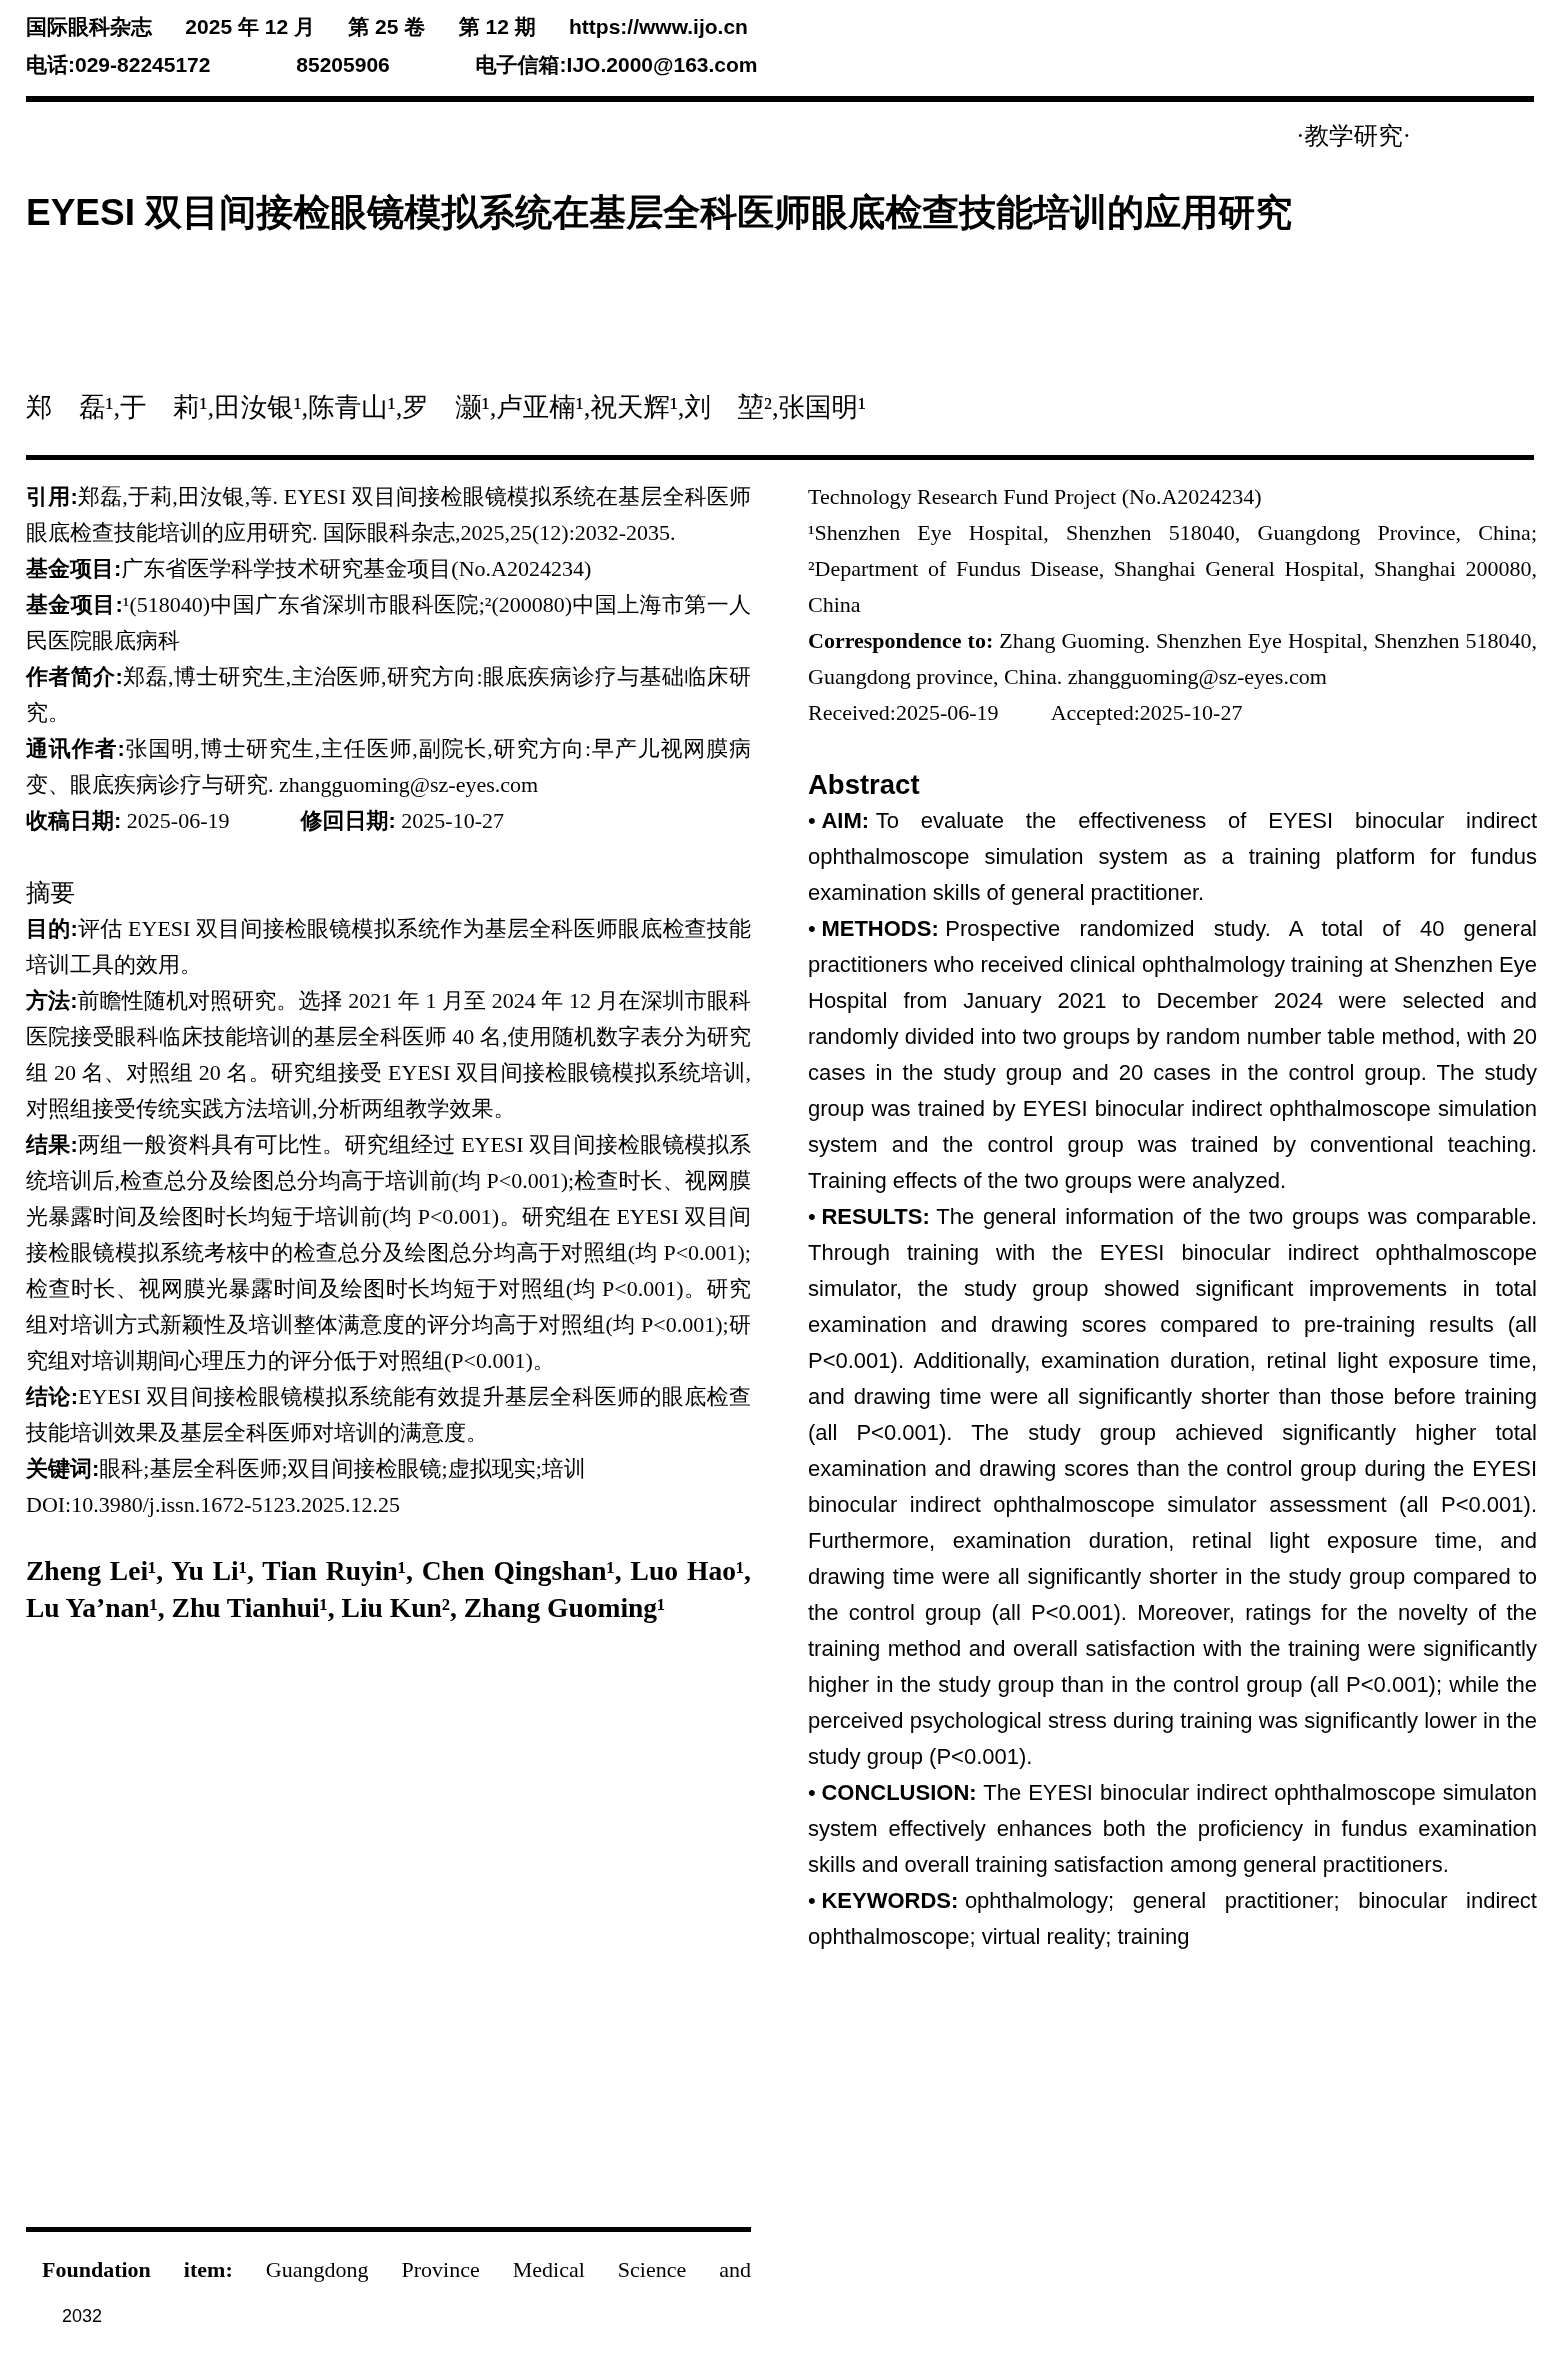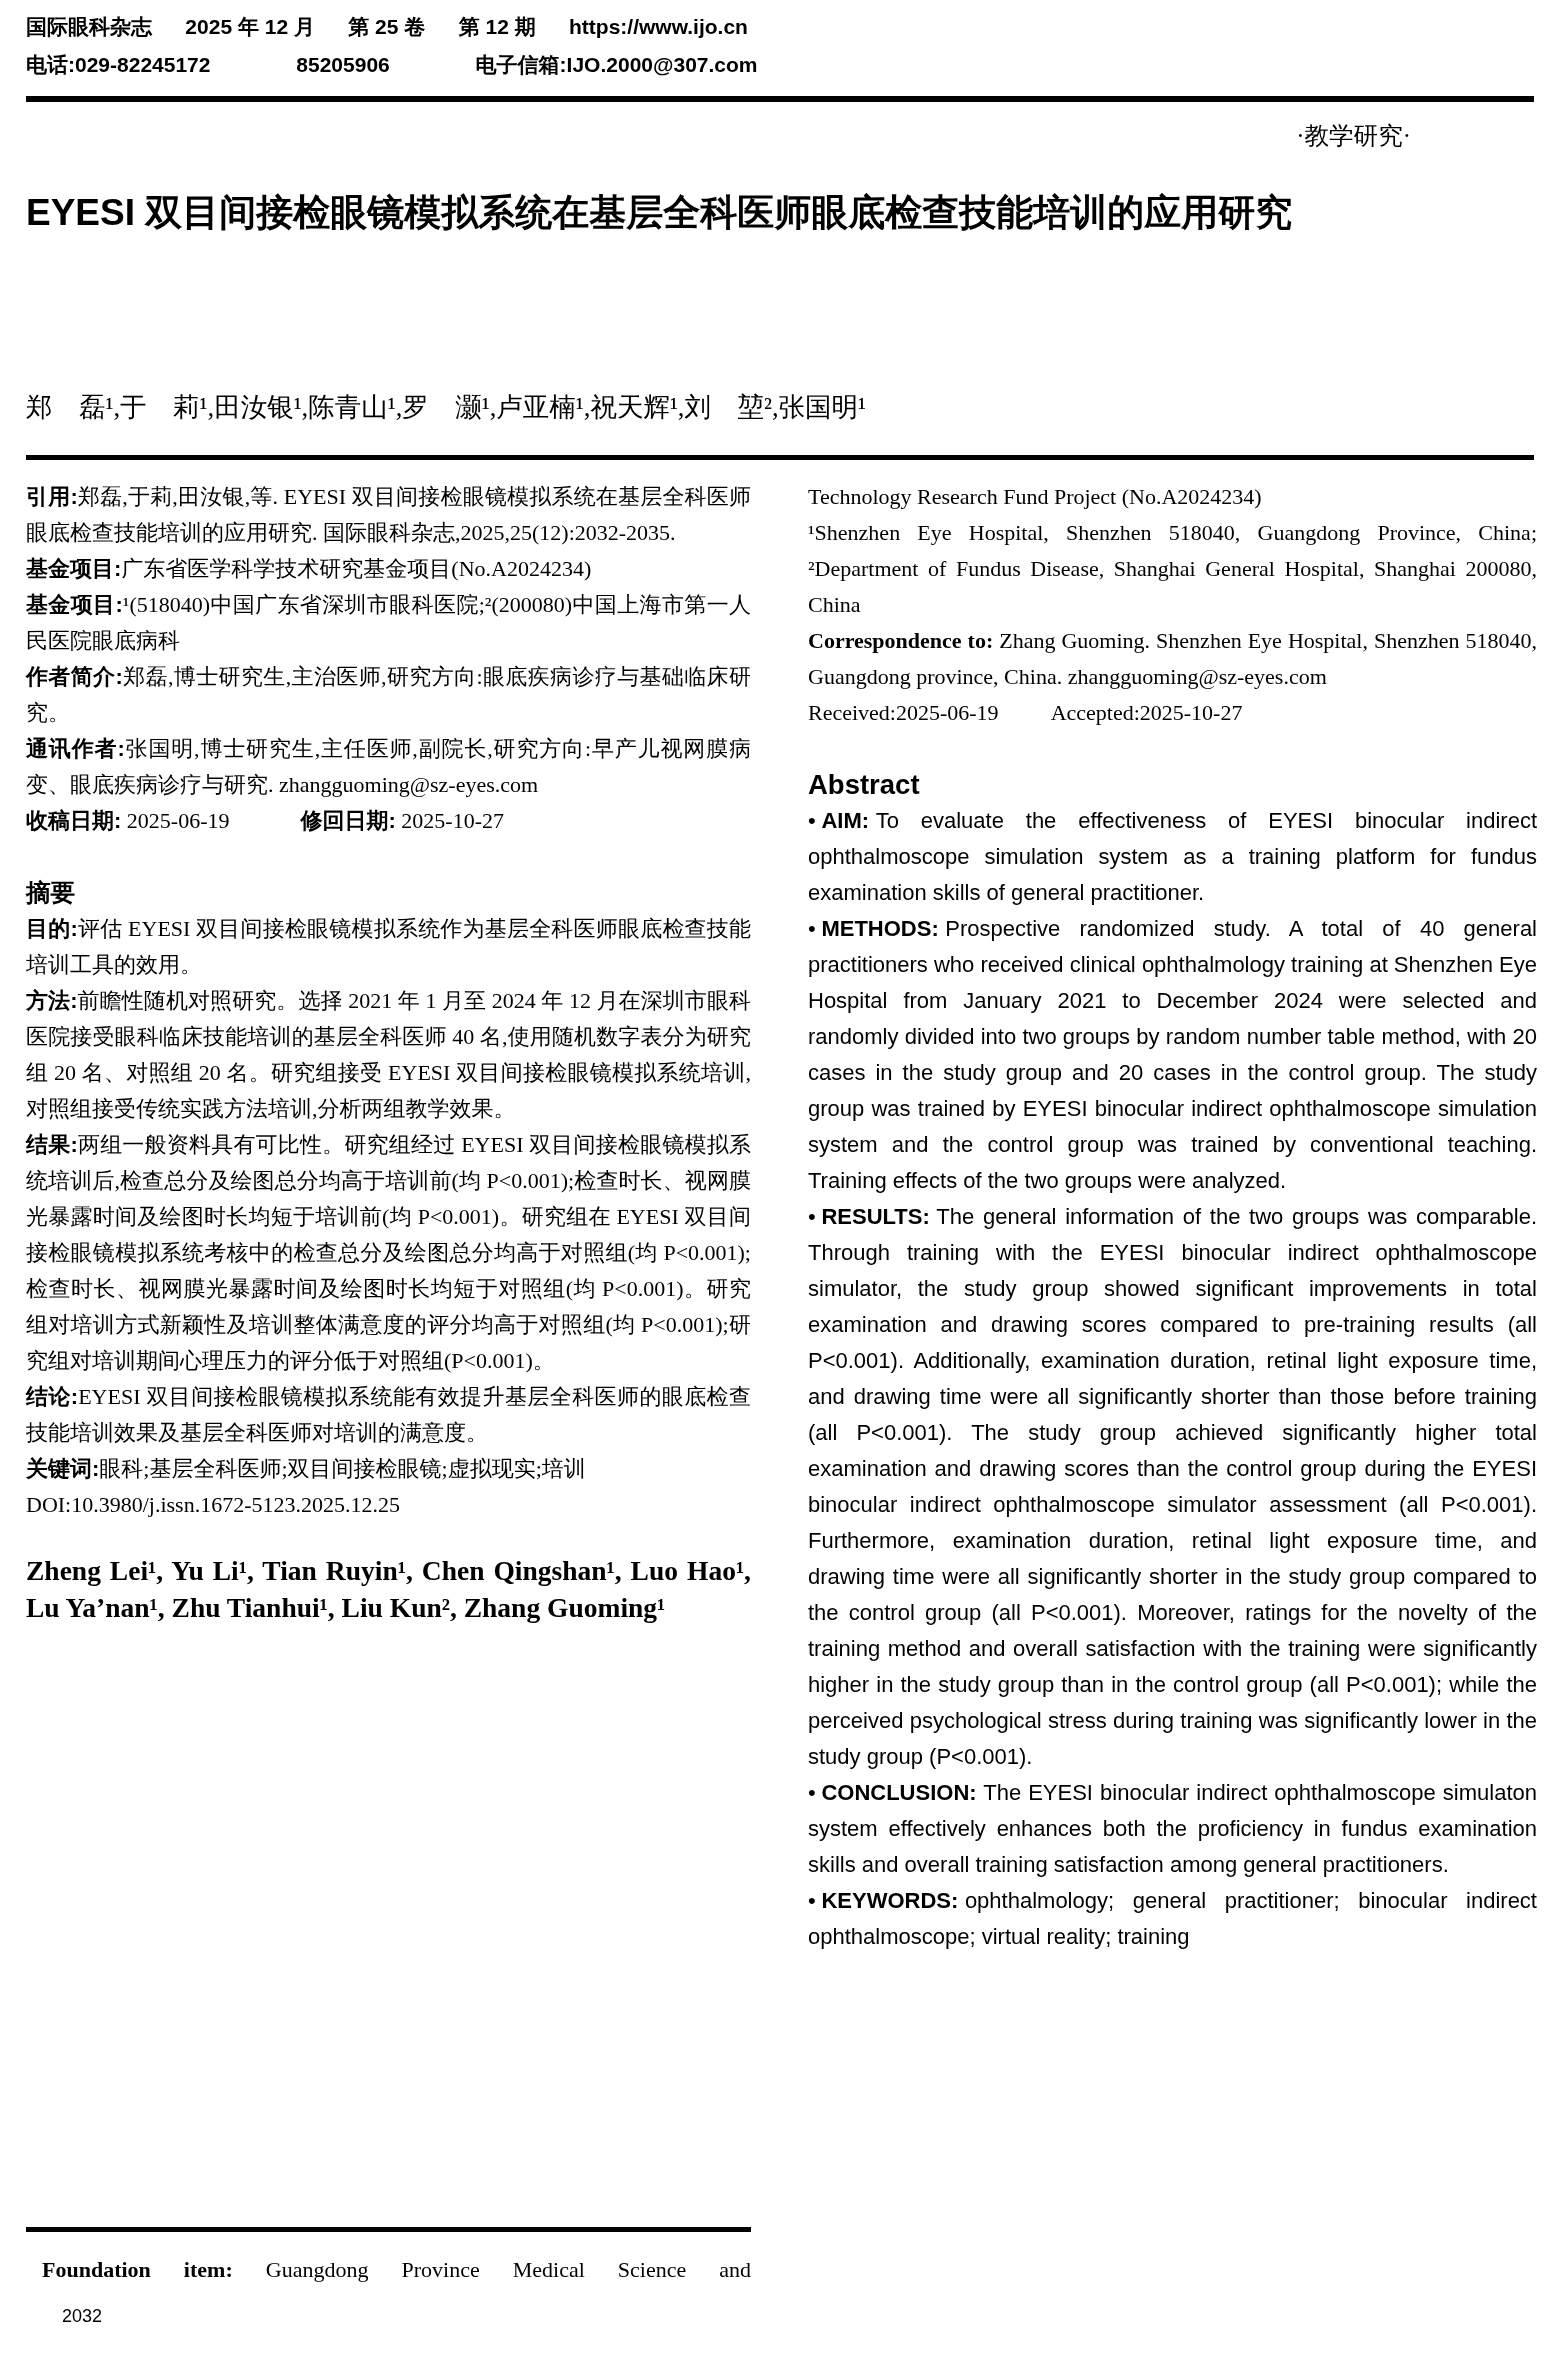--- a/index.html
+++ b/index.html
@@ -41,21 +41,21 @@
   .col-left  { left: 26px;   width: 725px; }
   .col-right { left: 808px; width: 729px; }
 
   .lbl-zh { font-family: "Liberation Sans", sans-serif; font-weight: 700; }
   .lbl-sf { font-weight: 700; }           
   .dates  { text-align: left !important; white-space: nowrap; }
   .sp-zh  { display: inline-block; width: 71px; }
   .sp-en  { display: inline-block; width: 52px; }
 
   .h-zh { margin-top: 36px !important; font-family: "Liberation Sans", sans-serif;
-          font-weight: 700; font-size: 24.6px; text-align: center; }
+          font-weight: 400; font-size: 24.6px; text-align: center; }
   .h-en { margin-top: 36px !important; font-family: "Liberation Sans", sans-serif;
           font-weight: 700; font-size: 27.5px; text-align: left !important; }
 
   .doi-line { text-align: left; }
 
   .title-en { margin-top: 23px !important; font-family: "Liberation Sans", sans-serif;
               font-weight: 700; font-size: 29px; line-height: 37px; }
   .authors-en { margin-top: 29px !important; font-weight: 700; font-size: 27.5px; line-height: 37px; }
 
   
@@ -81,21 +81,21 @@
     <span class="row">
       <span class="g1">国际眼科杂志</span>
       <span class="g1">2025 年 12 月</span>
       <span class="g1">第 25 卷</span>
       <span class="g1">第 12 期</span>
       <span>https://www.ijo.cn</span>
     </span>
     <span class="row row2">
       <span class="g2">电话:029-82245172</span>
       <span class="g2">85205906</span>
-      <span>电子信箱:IJO.2000@307.com</span>
+      <span>电子信箱:IJO.2000@163.com</span>
     </span>
   </div>
 
   <div class="rule-top"></div>
 
   <div class="section-label">·教学研究·</div>
 
   <h1 class="title-zh">EYESI 双目间接检眼镜模拟系统在基层全科医师眼底检查技能培训的应用研究</h1>
   <div class="authors-zh">郑　磊¹,于　莉¹,田汝银¹,陈青山¹,罗　灏¹,卢亚楠¹,祝天辉¹,刘　堃²,张国明¹</div>
   <div class="rule-authors"></div>

